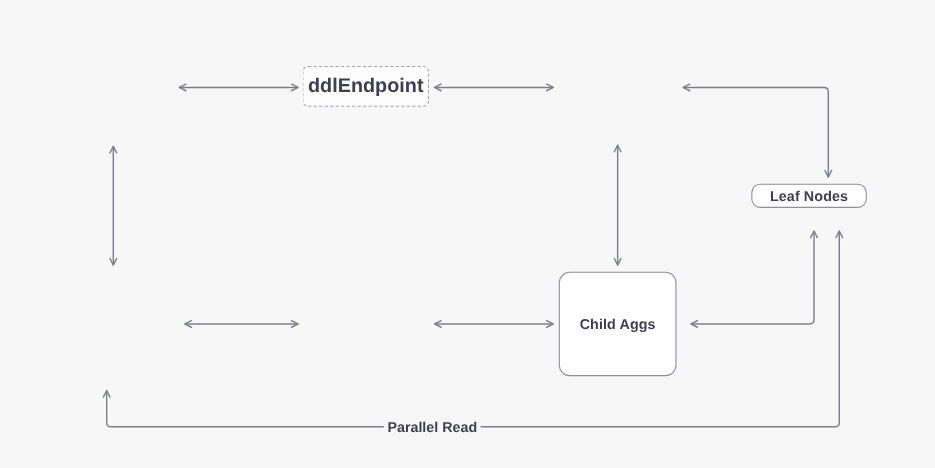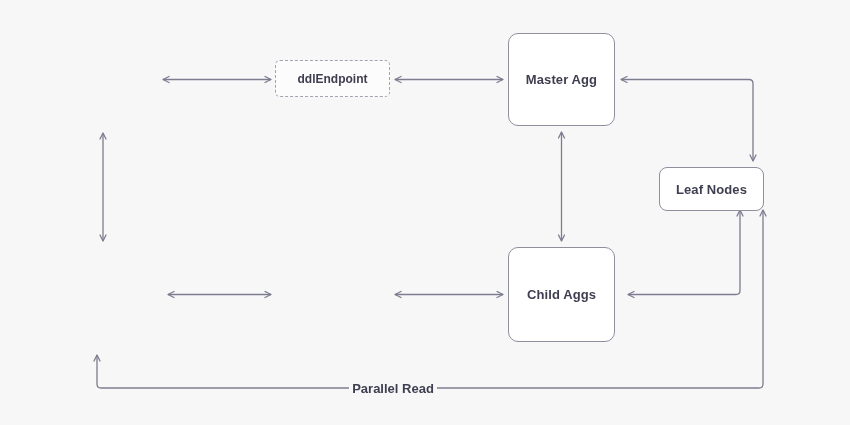--- a/index.html
+++ b/index.html
@@ -45,26 +45,26 @@
   .stack::after{ transform:translate(8px,8px); z-index:-2; border-color:#dcdce3; }
   .endpoint{
     position:absolute;
     background:#fcfcfd;
     border:1px dashed #a3a3b0;
     border-radius:5px;
     display:flex;align-items:center;justify-content:center;
     box-sizing:border-box;
   }
   .endpoint .label{
-    font-size:12px;font-weight:700;color:#3e3e50;white-space:nowrap;
+    font-size:18px;font-weight:700;color:#3e3e50;white-space:nowrap;
   }
   
   .node-spark-driver   { left:49px;  top:32px;  width:108px; height:95px; }
   .node-master-agg     { left:508px; top:33px;  width:107px; height:93px; }
-  .node-leaf-nodes     { left:659px; top:167px; width:105px; height:44px; border-radius:8px; flex-direction:row; }
+  .node-leaf-nodes     { left:683px; top:167px; width:105px; height:22px; border-radius:8px; flex-direction:row; }
   .node-spark-executors{ left:49px;  top:247px; width:108px; height:95px; }
   .node-child-aggs     { left:508px; top:247px; width:107px; height:95px; }
   .endpoint-ddl        { left:275px; top:60px;  width:115px; height:37px; }
   .endpoint-dml        { left:275px; top:276px; width:115px; height:37px; }
   .spark-icon{ width:36px;height:36px;display:block; }
   .wire-label{
     font-family:"Liberation Sans", sans-serif;
     font-size:13px;font-weight:700;fill:#3e3e50;
   }
 </style>
@@ -92,23 +92,20 @@
     </g>
     <rect x="349" y="379" width="88" height="18" fill="#f7f7f8"></rect>
     <text class="wire-label" x="393" y="392.5" text-anchor="middle">Parallel Read</text>
   </svg>
 
 
   <div class="endpoint endpoint-ddl">
     <span class="label">ddlEndpoint</span>
   </div>
 
-  <div class="node node-master-agg">
-    <span class="label">Master Agg</span>
-  </div>
 
   <div class="node stack node-leaf-nodes">
     <span class="label">Leaf Nodes</span>
   </div>
 
 
 
   <div class="node stack node-child-aggs">
     <span class="label">Child Aggs</span>
   </div>

